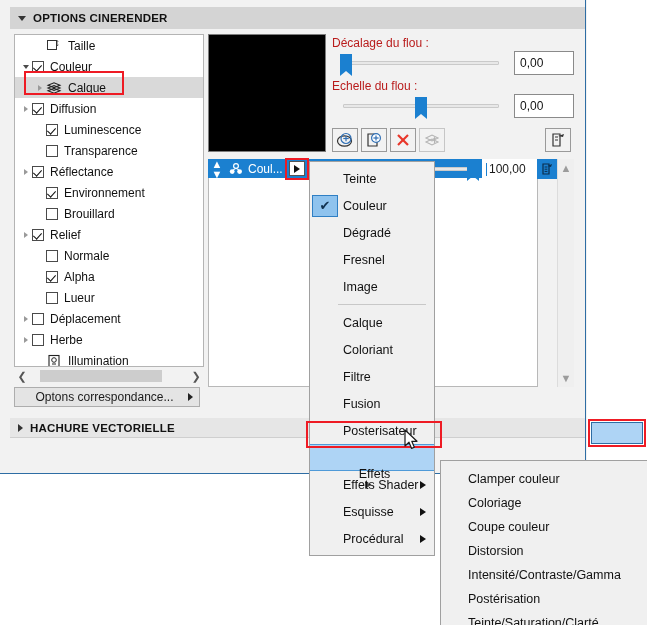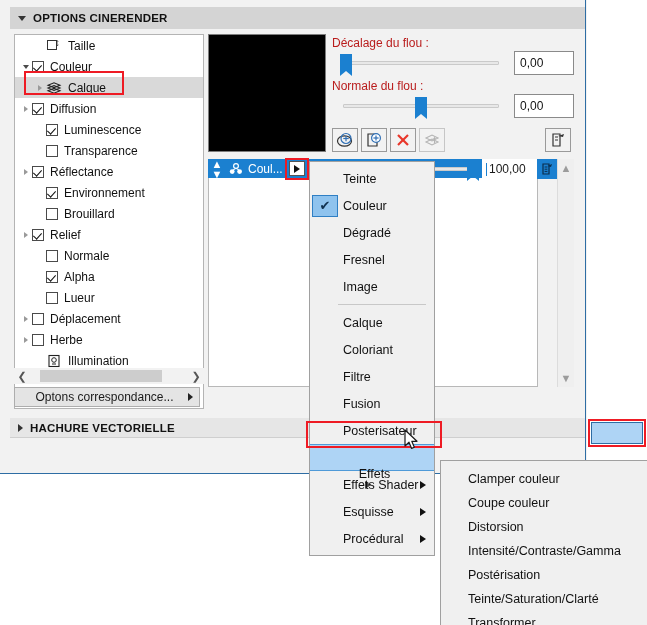--- a/index.html
+++ b/index.html
@@ -79,21 +79,21 @@
   .tri-right {
     border-top: 4.5px solid transparent;
     border-bottom: 4.5px solid transparent;
     border-left: 5.5px solid #333;
   }
 
   
   #tree-panel {
     position: absolute;
     left: 14px; top: 34px;
-    width: 190px; height: 375px;
+    width: 190px; height: 333px;
     background: #ffffff;
     border: 1px solid #b4b4b4;
     box-sizing: border-box;
     overflow: hidden;
   }
   .tree-row {
     height: 21px;
     display: flex;
     align-items: center;
     padding-left: 4px;
@@ -620,21 +620,21 @@
 
   <div id="preview-swatch"></div>
 
   <div class="slider-label" style="left:332px; top:36px;">Décalage du flou :</div>
   <div class="slider-track" style="left:343px; top:61px; width:156px;"></div>
   <div class="slider-knob" style="left:340px; top:54px;"></div>
   <div class="num-field" style="left:514px; top:51px;">
     <span>0,00</span>
   </div>
 
-  <div class="slider-label" style="left:332px; top:79px;">Normale du flou :</div>
+  <div class="slider-label" style="left:332px; top:79px;">Echelle du flou :</div>
   <div class="slider-track" style="left:343px; top:104px; width:156px;"></div>
   <div class="slider-knob" style="left:415px; top:97px;"></div>
   <div class="num-field" style="left:514px; top:94px;">
     <span>0,00</span>
   </div>
 
   <div class="tbtn" style="left:332px; top:128px;">
     <svg width="18" height="18" viewBox="0 0 18 18">
       <ellipse cx="8.5" cy="10" rx="7" ry="5.2" fill="none" stroke="#333" stroke-width="1.2"></ellipse>
       <circle cx="10" cy="7.5" r="5" fill="none" stroke="#2f6fb5" stroke-width="1.2"></circle>
@@ -786,20 +786,23 @@
         <span class="mlabel">Procédural</span>
         <span class="subarrow"></span>
       </div>
     </div>
 
   <div id="menu-sub">
       <div class="smi">
         <span>Clamper couleur</span>
       </div>
       <div class="smi">
+        <span>Coloriage</span>
+      </div>
+      <div class="smi">
         <span>Coupe couleur</span>
       </div>
       <div class="smi">
         <span>Distorsion</span>
       </div>
       <div class="smi">
         <span>Intensité/Contraste/Gamma</span>
       </div>
       <div class="smi">
         <span>Postérisation</span>

